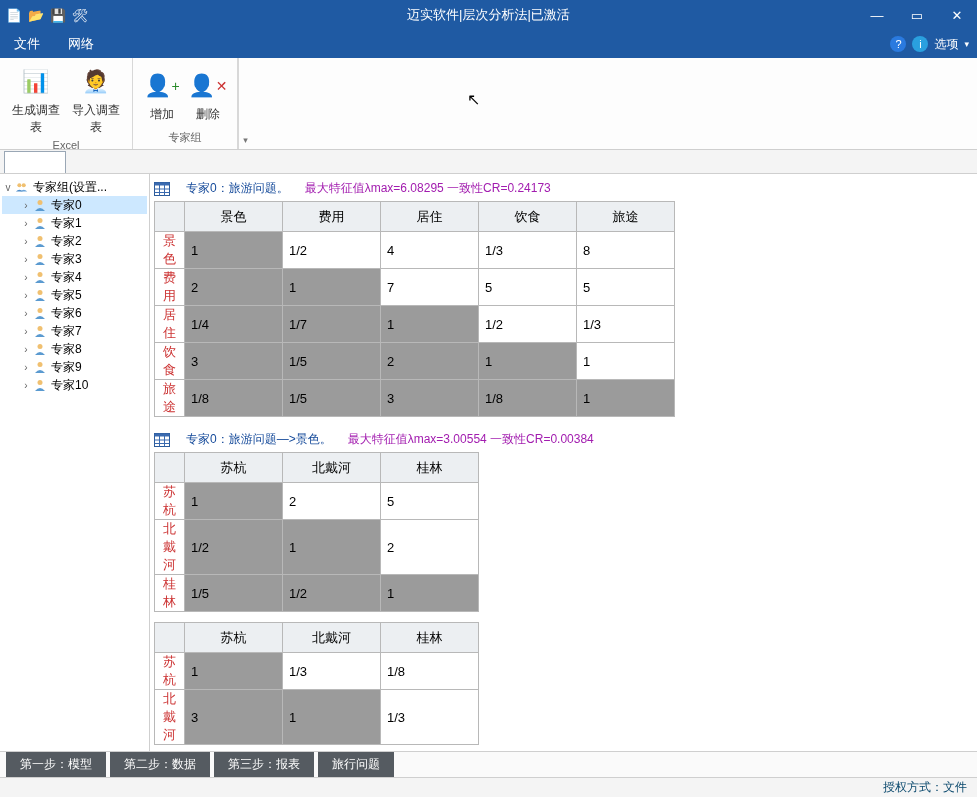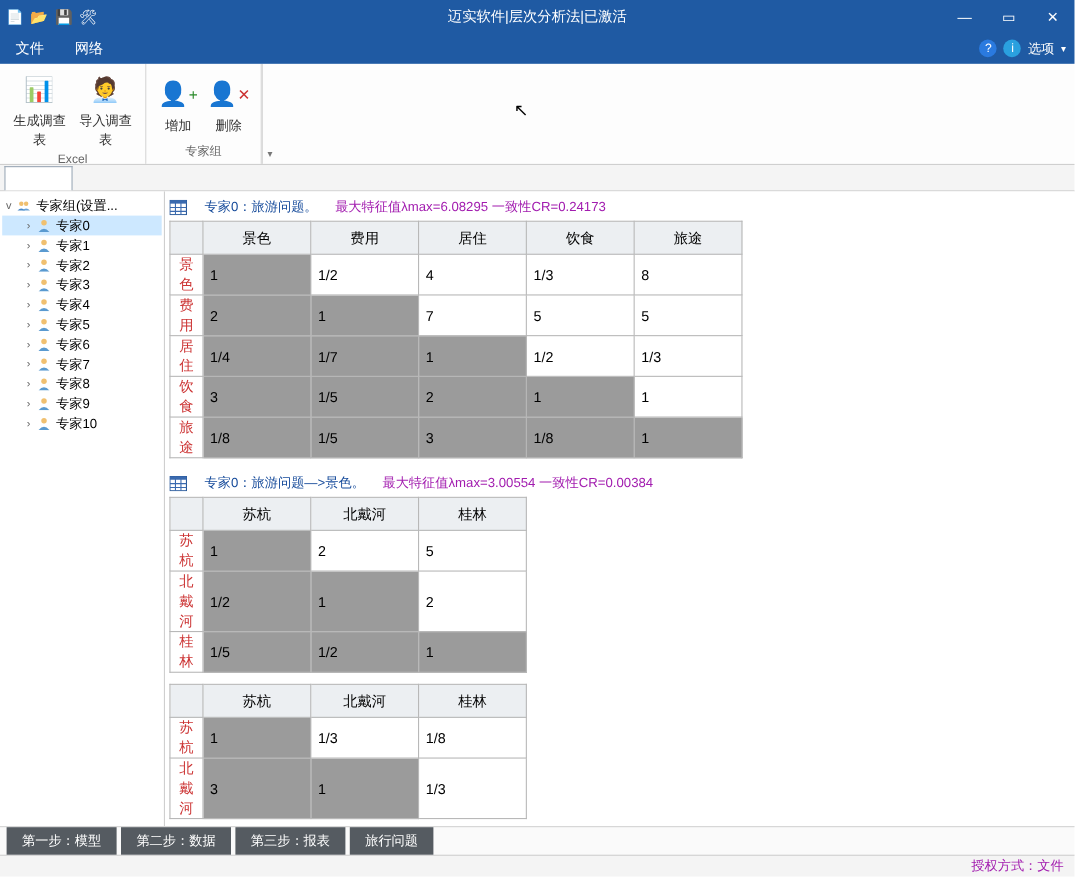--- a/index.html
+++ b/index.html
@@ -61,21 +61,21 @@
 table.mtx .colh { width: 98px; }
 table.mtx .rowh { width: 30px; background: #fff; color: #c33; text-align: center; padding: 0 4px; }
 table.mtx td.cell { width: 98px; padding: 0 6px; text-align: left; background: #fff; }
 table.mtx td.shade { background: #9b9b9b; color: #000; }
 
 
 .steptabs { height: 26px; background: #fafafa; border-top: 1px solid #cfcfcf; display: flex; align-items: center; padding-left: 6px; gap: 4px; }
 .stab { background: #555b61; color: #fff; padding: 4px 14px; font-size: 12px; }
 
 
-.status { height: 20px; background: #f4f4f4; border-top: 1px solid #cfcfcf; display: flex; align-items: center; justify-content: flex-end; padding-right: 10px; font-size: 12px; color: #a21caf; }
+.status { height: 20px; background: #f4f4f4; border-top: 1px solid #cfcfcf; display: flex; align-items: center; justify-content: flex-end; padding-right: 10px; font-size: 12px; color: #0c4a6e; }
 
 
 .scroll::-webkit-scrollbar { width: 16px; }
 .scroll::-webkit-scrollbar-track { background: #efefef; }
 .scroll::-webkit-scrollbar-thumb { background: #c8c8c8; border: 1px solid #aaa; }
 
 .cursor { position: absolute; left: 467px; top: 90px; font-size: 16px; color: #000; pointer-events: none; }
 </style>
 </head>
 <body>

